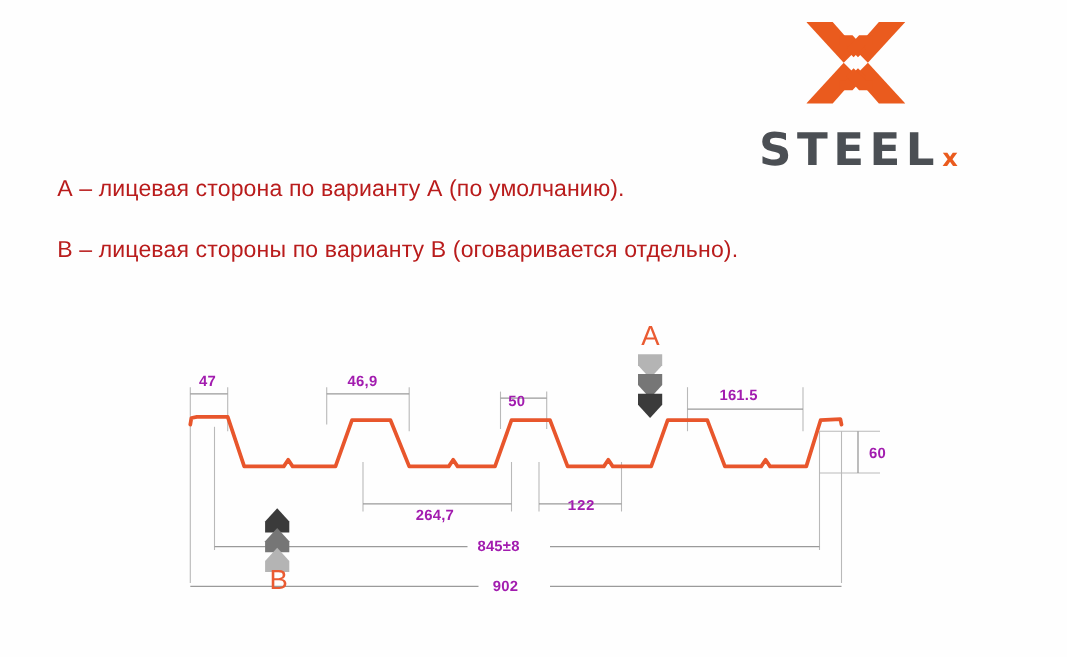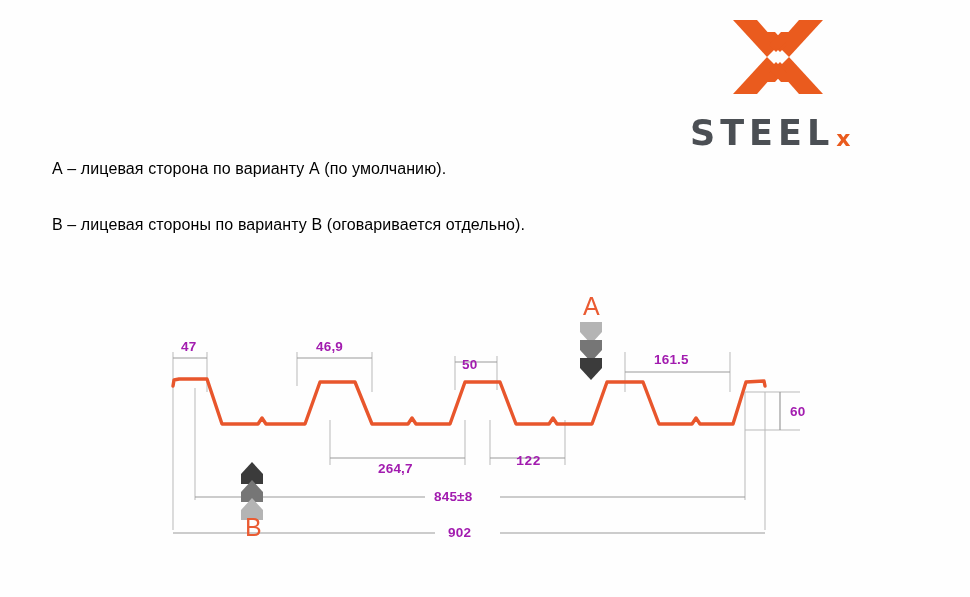--- a/index.html
+++ b/index.html
@@ -36,44 +36,44 @@
     left: 0px;
     top: 98px;
     width: 210px;
     height: 34px;
     display: flex;
     align-items: baseline;
     justify-content: flex-start;
   }
   #logo-steel-text {
     font-family: "DejaVu Sans", sans-serif;
-    font-size: 35px;
+    font-size: 41px;
     font-weight: 700;
     letter-spacing: 5px;
     color: #4b4f54;
     line-height: 1;
   }
   #logo-x-text {
     font-family: "DejaVu Sans", sans-serif;
     font-size: 22px;
     font-weight: 700;
     color: #ea5b1e;
     line-height: 1;
     margin-left: 2px;
     position: relative;
     top: 1px;
   }
 
   
   .caption {
     position: absolute;
     left: 52px;
-    color: #000000;
-    font-family: "Liberation Sans", sans-serif;
-    font-size: 16px;
+    color: #b91c1c;
+    font-family: "Liberation Sans", sans-serif;
+    font-size: 21px;
     font-weight: 400;
     white-space: nowrap;
     letter-spacing: 0.1px;
   }
   #caption-a { top: 160px; }
   #caption-b { top: 216px; }
 
   
   #drawing {
     position: absolute;

